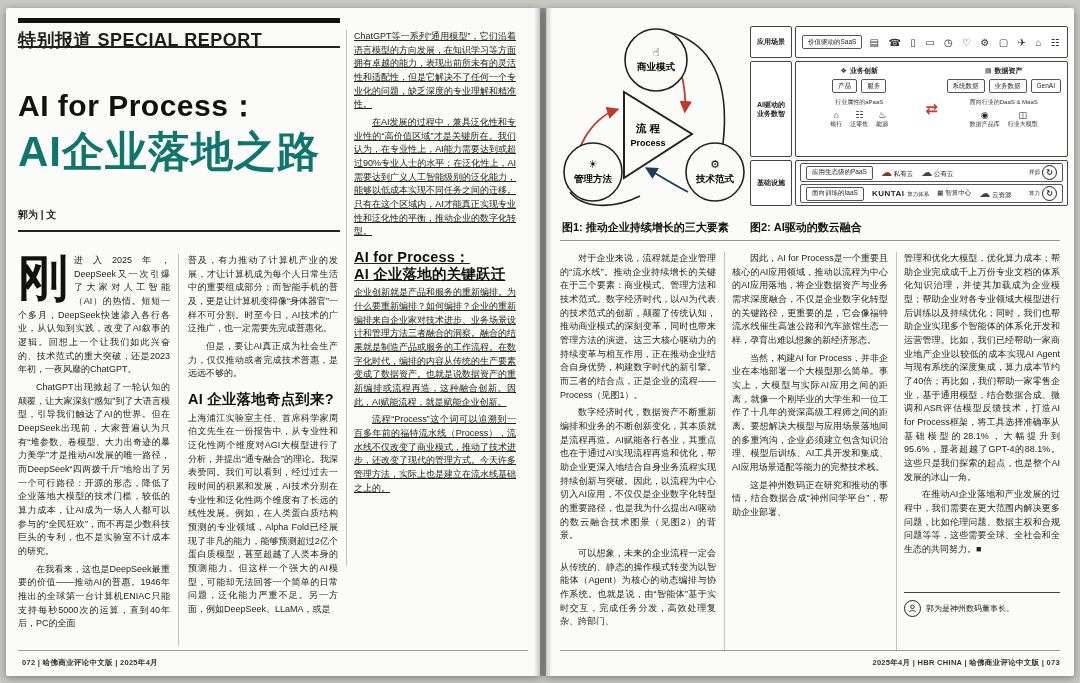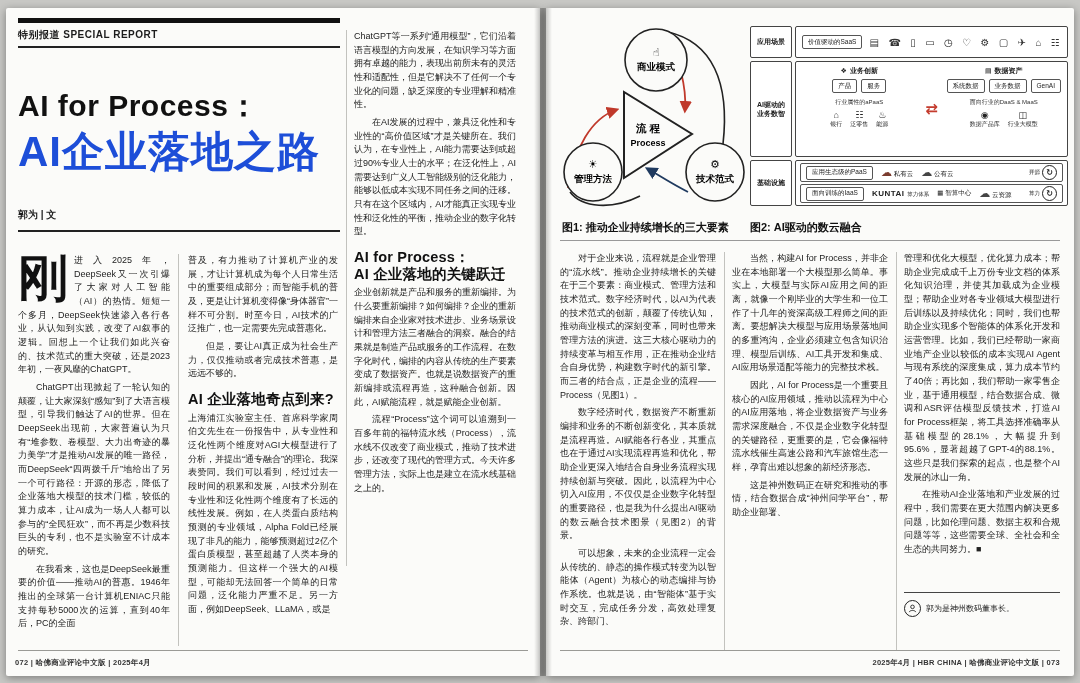--- a/index.html
+++ b/index.html
@@ -15,37 +15,37 @@
   }
   .page-left{left:6px;width:534px;border-radius:2px 0 0 2px;}
   .page-right{left:546px;width:528px;border-radius:0 2px 2px 0;}
   .gutter{
     position:absolute;top:8px;left:534px;width:18px;height:668px;z-index:5;
     background:linear-gradient(90deg,rgba(0,0,0,0) 0%,rgba(0,0,0,.28) 45%,rgba(0,0,0,.28) 55%,rgba(0,0,0,0) 100%);
     pointer-events:none;
   }
   
   .topbar{position:absolute;left:12px;top:10px;width:322px;height:5px;background:#111;}
-  .kicker{position:absolute;left:12px;top:20px;font-size:10px;font-weight:bold;letter-spacing:.5px;text-align:right;}
+  .kicker{position:absolute;left:12px;top:20px;font-size:18px;font-weight:bold;letter-spacing:.5px;text-align:right;}
   .kicker-rule{position:absolute;left:12px;top:38px;width:322px;height:1.5px;background:#222;}
   .title1{position:absolute;left:12px;top:78px;font-size:30px;font-weight:900;letter-spacing:.5px;color:#111;}
-  .title2{position:absolute;left:12px;top:116px;font-size:42px;font-weight:900;letter-spacing:1px;color:#1d4ed8;}
+  .title2{position:absolute;left:12px;top:116px;font-size:42px;font-weight:900;letter-spacing:1px;color:#0f766e;}
   .byline{position:absolute;left:12px;top:200px;font-size:10px;font-weight:bold;}
   .title-rule{position:absolute;left:12px;top:222px;width:322px;height:1.5px;background:#222;}
   
   .col{
     position:absolute;overflow:hidden;text-align:justify;
     font-size:9px;line-height:1.52;color:#222;
   }
   .col p{margin:0 0 4px 0;}
   .col p.ind{text-indent:2em;}
   .vsep{position:absolute;width:1px;background:#c2c2be;}
   .l-col1{left:12px;top:246px;width:152px;height:392px;}
   .l-col2{left:182px;top:246px;width:150px;height:392px;}
-  .l-col3{left:348px;top:22px;width:162px;height:536px;}
+  .l-col3{left:348px;top:22px;width:162px;height:536px;text-decoration:underline;}
   .dropcap{
     float:left;font-size:50px;line-height:.88;font-weight:900;
     padding:2px 6px 0 0;color:#111;
   }
   h3.sec{
     font-size:14.5px;margin:10px 0 4px 0;line-height:1.15;color:#111;
     text-align:left;letter-spacing:.2px;
   }
   
   .fig1{position:absolute;left:14px;top:12px;width:188px;height:194px;}
@@ -93,21 +93,21 @@
   .r-col2{left:186px;top:244px;width:156px;height:400px;}
   .r-col3{left:358px;top:244px;width:156px;height:400px;}
   .note-rule{position:absolute;left:358px;top:584px;width:156px;height:1px;background:#444;}
   .author-note{position:absolute;left:358px;top:592px;width:156px;
     display:flex;gap:5px;align-items:center;font-size:8px;color:#222;}
   .note-circle{width:15px;height:15px;border:1.3px solid #222;border-radius:50%;
     flex:0 0 15px;display:flex;align-items:center;justify-content:center;}
   
   .footrule{position:absolute;height:1px;background:#9a9a96;top:642px;}
   .footer{position:absolute;top:650px;font-size:7.5px;font-weight:bold;color:#333;letter-spacing:.3px;}
-  .foot-l{left:9px;}
+  .foot-l{left:16px;}
   .foot-r{right:14px;text-align:right;}
   svg text{font-family:"Liberation Sans","DejaVu Sans",sans-serif;}
 </style>
 </head>
 <body>
 
 <div class="page page-left">
   <div class="topbar"></div>
   <div class="kicker">特别报道 SPECIAL REPORT</div>
   <div class="kicker-rule"></div>
@@ -270,22 +270,22 @@
   <div class="vsep" style="left:178px;top:244px;height:398px;"></div>
   <div class="vsep" style="left:350px;top:244px;height:398px;"></div>
 
   <div class="col r-col1">
     <p class="ind">对于企业来说，流程就是企业管理的“流水线”。推动企业持续增长的关键在于三个要素：商业模式、管理方法和技术范式。数字经济时代，以AI为代表的技术范式的创新，颠覆了传统认知，推动商业模式的深刻变革，同时也带来管理方法的演进。这三大核心驱动力的持续变革与相互作用，正在推动企业结合自身优势，构建数字时代的新引擎。而三者的结合点，正是企业的流程——Process（见图1）。</p>
     <p class="ind">数字经济时代，数据资产不断重新编排和业务的不断创新变化，其本质就是流程再造。AI赋能各行各业，其重点也在于通过AI实现流程再造和优化，帮助企业更深入地结合自身业务流程实现持续创新与突破。因此，以流程为中心切入AI应用，不仅仅是企业数字化转型的重要路径，也是我为什么提出AI驱动的数云融合技术图景（见图2）的背景。</p>
     <p class="ind">可以想象，未来的企业流程一定会从传统的、静态的操作模式转变为以智能体（Agent）为核心的动态编排与协作系统。也就是说，由“智能体”基于实时交互，完成任务分发，高效处理复杂、跨部门、</p>
   </div>
 
   <div class="col r-col2">
+    <p class="ind">因此，AI for Process是一个重要且核心的AI应用领域，推动以流程为中心的AI应用落地，将企业数据资产与业务需求深度融合，不仅是企业数字化转型的关键路径，更重要的是，它会像福特流水线催生高速公路和汽车旅馆生态一样，孕育出难以想象的新经济形态。</p>
     <p class="ind">当然，构建AI for Process，并非企业在本地部署一个大模型那么简单。事实上，大模型与实际AI应用之间的距离，就像一个刚毕业的大学生和一位工作了十几年的资深高级工程师之间的距离。要想解决大模型与应用场景落地间的多重鸿沟，企业必须建立包含知识治理、模型后训练、AI工具开发和集成、AI应用场景适配等能力的完整技术栈。</p>
-    <p class="ind">因此，AI for Process是一个重要且核心的AI应用领域，推动以流程为中心的AI应用落地，将企业数据资产与业务需求深度融合，不仅是企业数字化转型的关键路径，更重要的是，它会像福特流水线催生高速公路和汽车旅馆生态一样，孕育出难以想象的新经济形态。</p>
     <p class="ind">这是神州数码正在研究和推动的事情，结合数据合成“神州问学平台”，帮助企业部署、</p>
   </div>
 
   <div class="col r-col3">
     <p>管理和优化大模型，优化算力成本；帮助企业完成成千上万份专业文档的体系化知识治理，并使其加载成为企业模型；帮助企业对各专业领域大模型进行后训练以及持续优化；同时，我们也帮助企业实现多个智能体的体系化开发和运营管理。比如，我们已经帮助一家商业地产企业以较低的成本实现AI Agent与现有系统的深度集成，算力成本节约了40倍；再比如，我们帮助一家零售企业，基于通用模型，结合数据合成、微调和ASR评估模型反馈技术，打造AI for Process框架，将工具选择准确率从基础模型的28.1%，大幅提升到95.6%，显著超越了GPT-4的88.1%。这些只是我们探索的起点，也是整个AI发展的冰山一角。</p>
     <p class="ind">在推动AI企业落地和产业发展的过程中，我们需要在更大范围内解决更多问题，比如伦理问题、数据主权和合规问题等等，这些需要全球、全社会和全生态的共同努力。■</p>
   </div>
 
   <div class="note-rule"></div>
   <div class="author-note">

